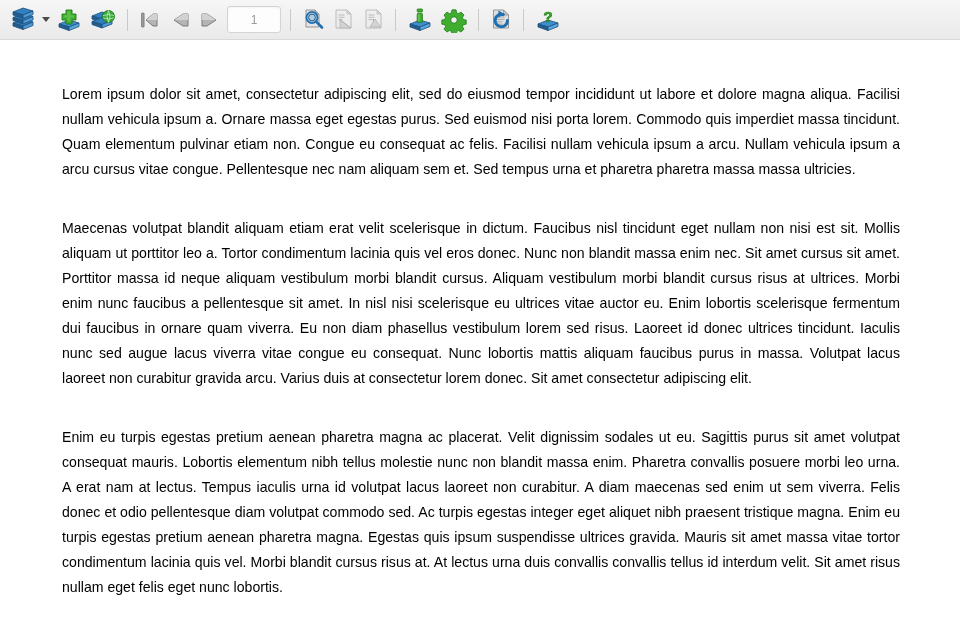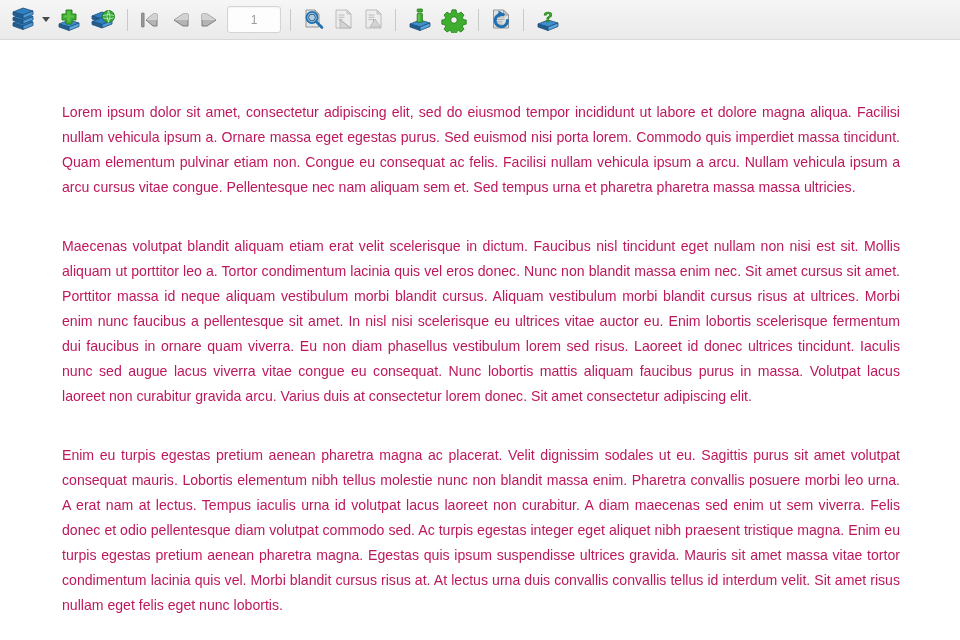--- a/index.html
+++ b/index.html
@@ -83,26 +83,26 @@
     color: #9b9b9b;
     padding: 0;
   }
 
   
   #doc {
     padding: 42px 60px 0 62px;
     box-sizing: border-box;
   }
   #doc p {
-    margin: 18px 0 34px 0;
+    margin: 0 0 34px 0;
     text-align: justify;
     font-family: "Liberation Sans", sans-serif;
     font-size: 14.1px;
     line-height: 25px;
-    color: #be185d;
+    color: #000000;
   }
   #doc p:last-child { margin-bottom: 0; }
 </style>
 </head>
 <body>
 
 <div id="toolbar">
 
   <div class="tb-btn wide">
     <svg width="26" height="26" viewBox="0 0 26 26">

